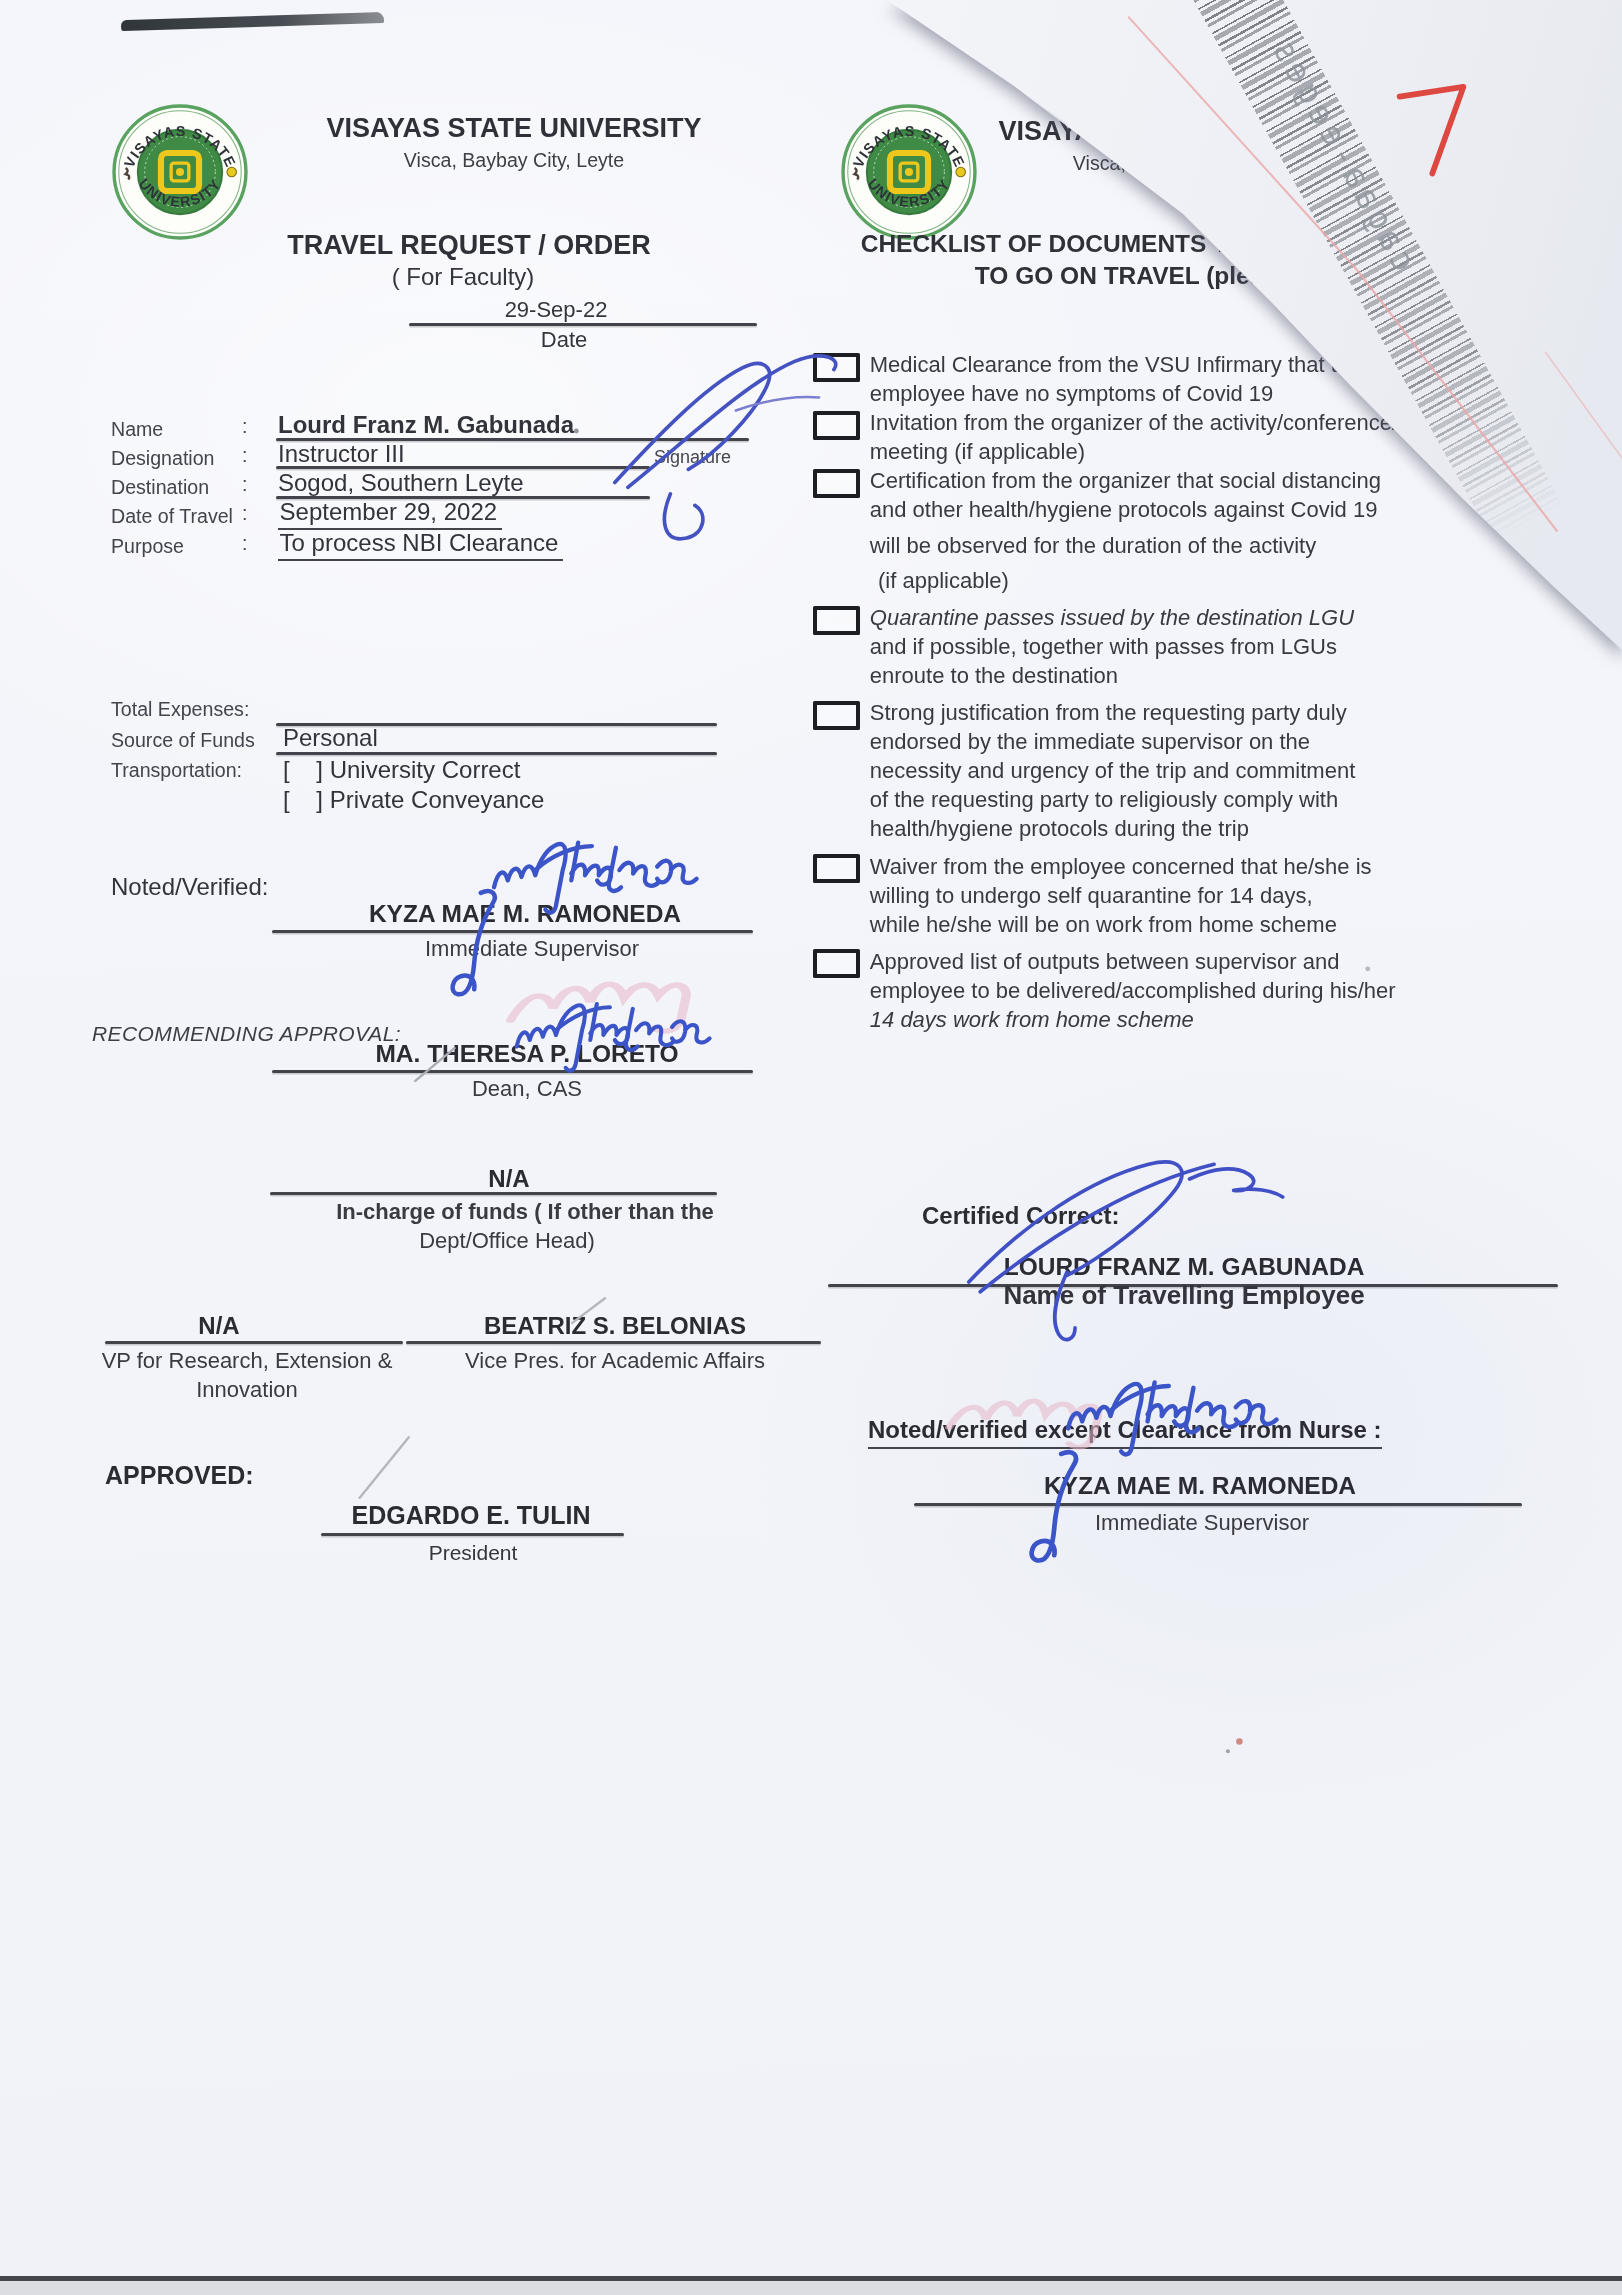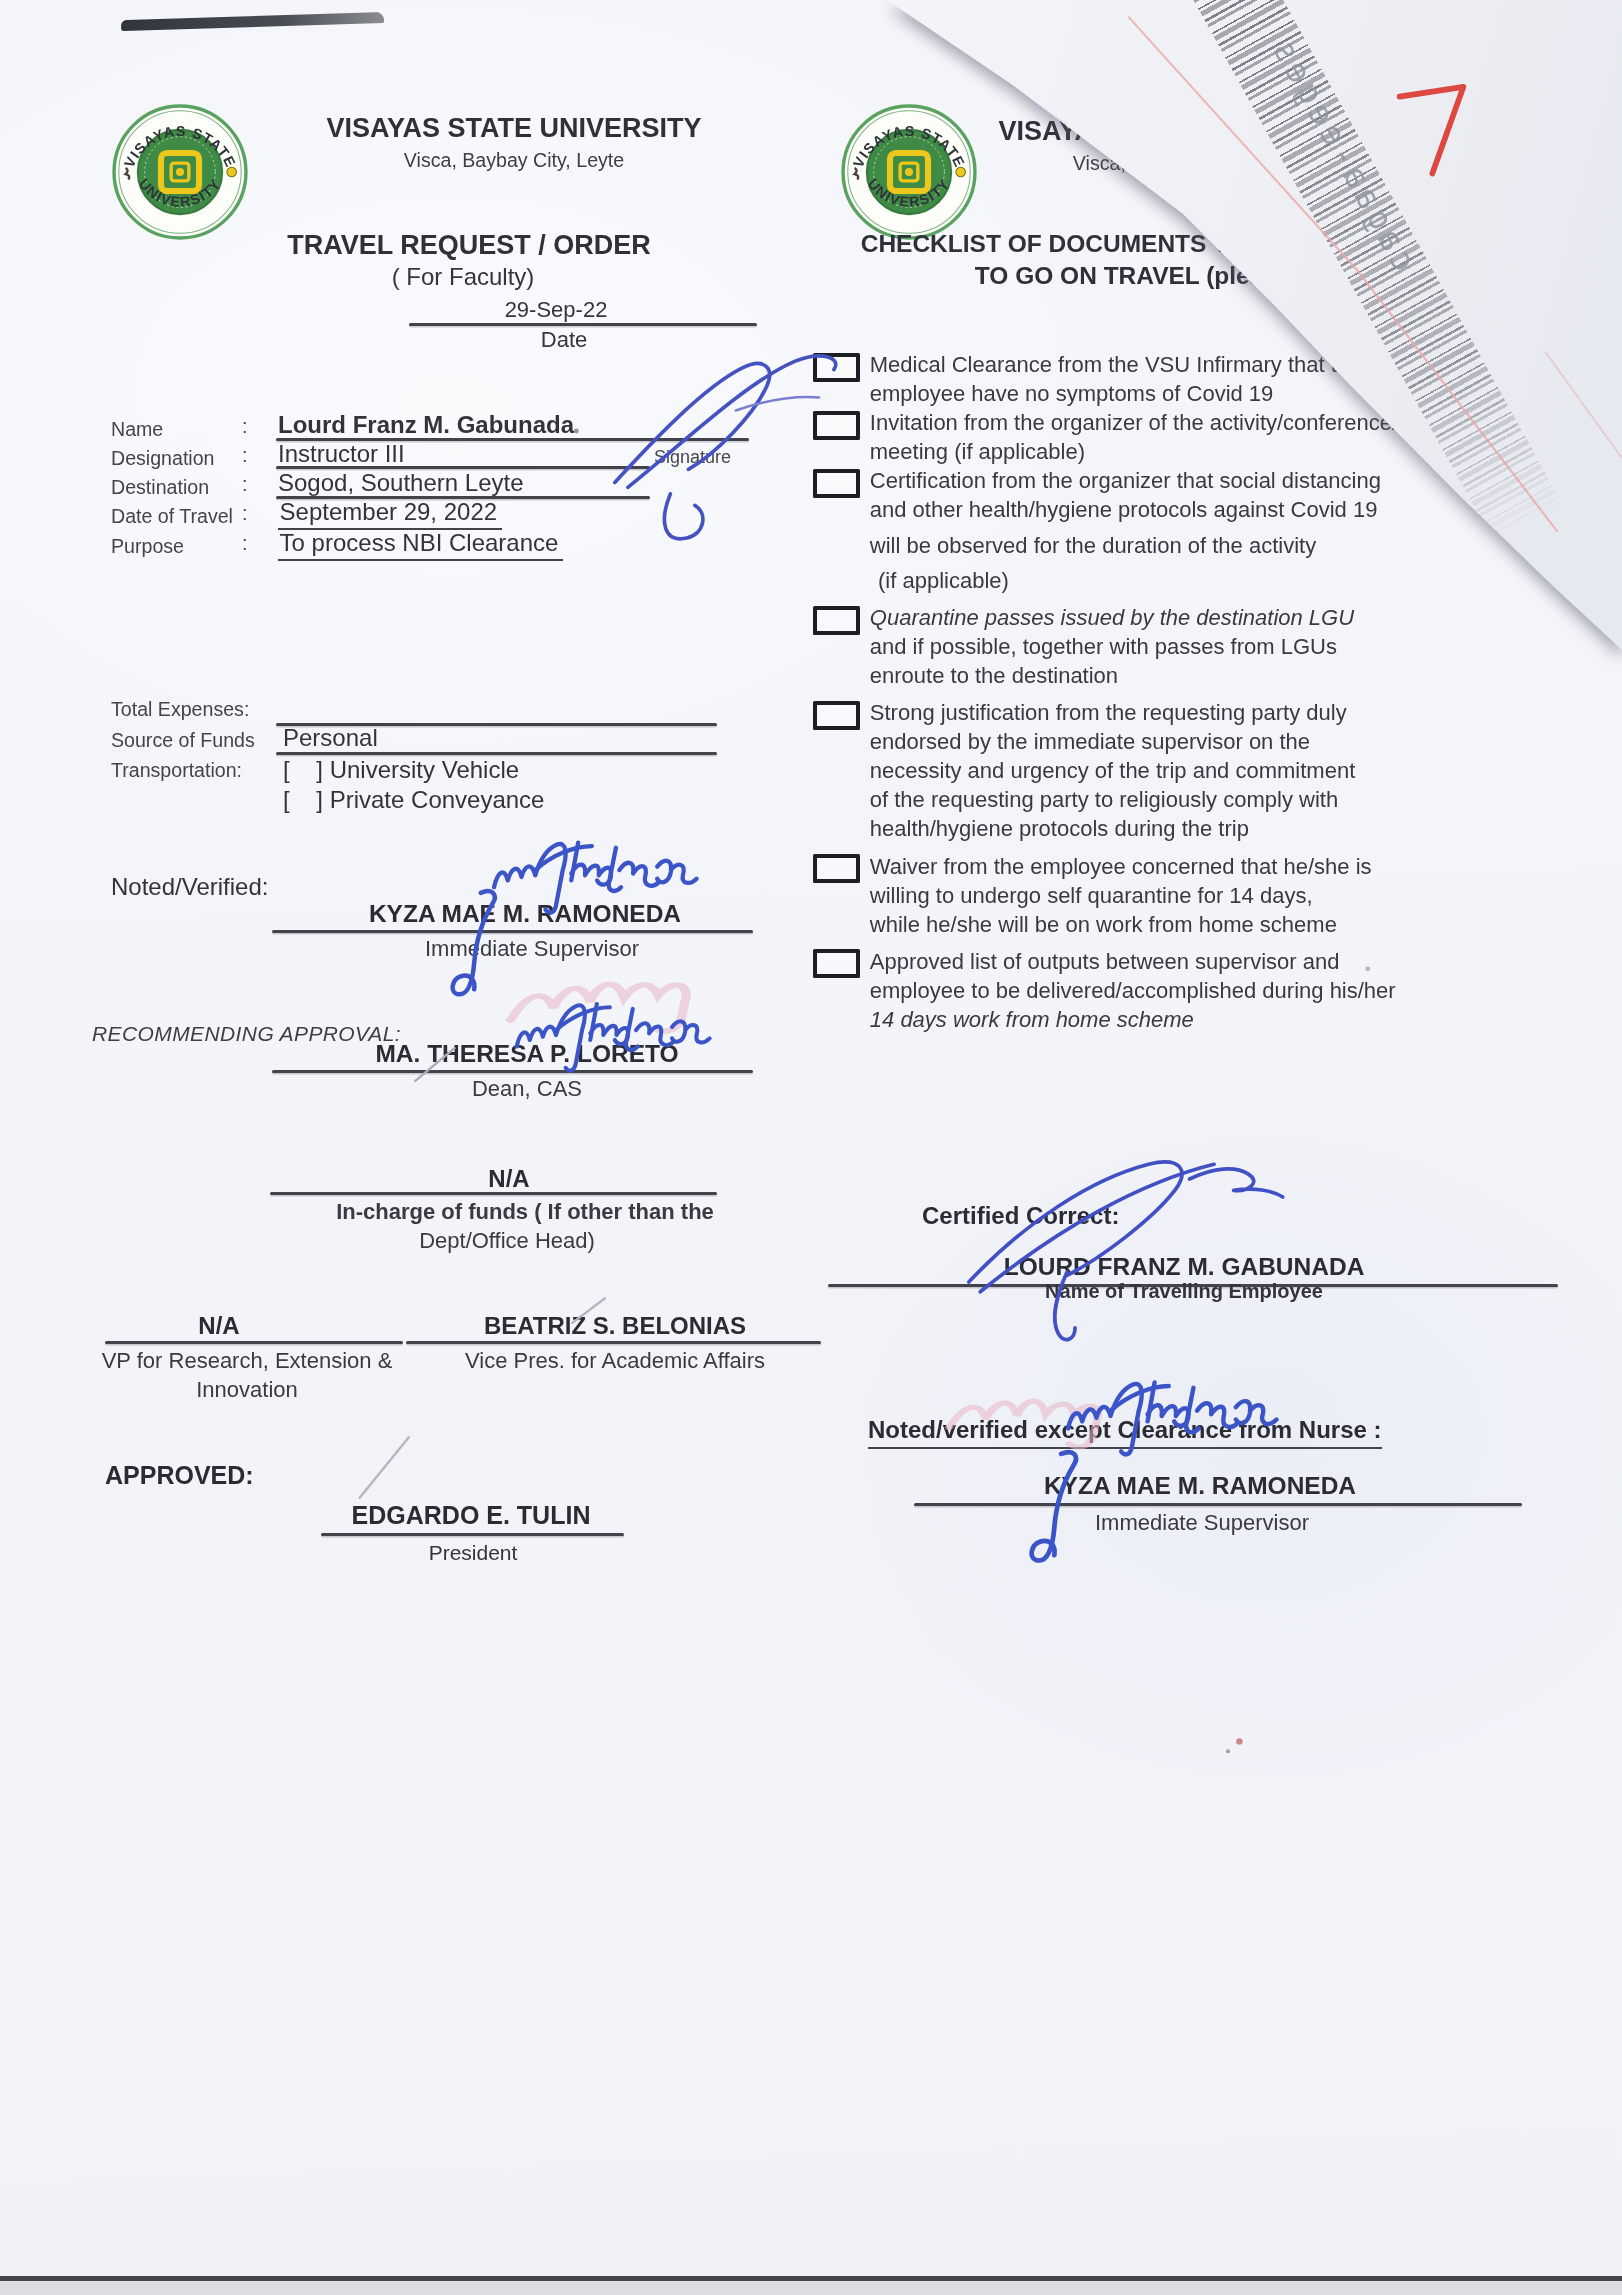--- a/index.html
+++ b/index.html
@@ -120,21 +120,21 @@
   <div class="abs val uval" style="left:278px;top:529px;">To process NBI Clearance</div>
 
   <div class="abs" style="left:654px;top:447px;font-size:18px;color:#46474e;">Signature</div>
 
   <div class="abs lbl" style="left:111px;top:698px;">Total Expenses:</div>
   <div class="line" style="left:276px;top:723px;width:441px;"></div>
   <div class="abs lbl" style="left:111px;top:729px;">Source of Funds</div>
   <div class="abs val" style="left:283px;top:724px;">Personal</div>
   <div class="line" style="left:276px;top:752px;width:441px;"></div>
   <div class="abs lbl" style="left:111px;top:759px;">Transportation:</div>
-  <div class="abs val" style="left:283px;top:756px;white-space:pre;"><span>[    ]</span> <span>University Vehicle</span></div>
+  <div class="abs val" style="left:283px;top:756px;white-space:pre;"><span>[    ]</span> <span>University Correct</span></div>
   <div class="abs val" style="left:283px;top:786px;white-space:pre;"><span>[    ]</span> <span>Private Conveyance</span></div>
 
   <div class="abs val" style="left:111px;top:873px;">Noted/Verified:</div>
   <div class="abs ctr b" style="left:525px;top:900px;font-size:24.5px;color:#2b2c33;">KYZA MAE M. RAMONEDA</div>
   <div class="line" style="left:272px;top:930px;width:481px;"></div>
   <div class="abs ctr small" style="left:532px;top:936px;">Immediate Supervisor</div>
 
   <div class="abs" style="left:92px;top:991px;font-size:21px;font-style:italic;letter-spacing:0.4px;color:#3d3e45;margin-top:31px;">RECOMMENDING APPROVAL:</div>
   <div class="abs ctr b" style="left:527px;top:1040px;font-size:24.5px;color:#2b2c33;">MA. THERESA P. LORETO</div>
   <div class="line" style="left:272px;top:1070px;width:481px;"></div>
@@ -243,21 +243,21 @@
         <div class="ck-text">Approved list of outputs between supervisor and
 employee to be delivered/accomplished during his/her</div>
         <div class="ck-text it">14 days work from home scheme</div>
       </div>
     </div>
   </div>
 
   <div class="abs b" style="left:922px;top:1202px;font-size:24px;color:#2b2c33;">Certified Correct:</div>
   <div class="abs ctr b" style="left:1184px;top:1253px;font-size:24.5px;color:#2b2c33;">LOURD FRANZ M. GABUNADA</div>
   <div class="line" style="left:828px;top:1284px;width:730px;"></div>
-  <div class="abs ctr b" style="left:1184px;top:1280px;font-size:20px;color:#33343b;">Name of Travelling Employee</div>
+  <div class="abs ctr b" style="left:1184px;top:1280px;font-size:26px;color:#33343b;">Name of Travelling Employee</div>
 
   <div class="abs b" style="left:868px;top:1416px;font-size:24px;color:#2b2c33;border-bottom:2.5px solid #43444b;padding-bottom:2.5px;">Noted/verified except Clearance from Nurse :</div>
   <div class="abs ctr b" style="left:1200px;top:1472px;font-size:24.5px;color:#2b2c33;">KYZA MAE M. RAMONEDA</div>
   <div class="line" style="left:914px;top:1503px;width:608px;"></div>
   <div class="abs ctr small" style="left:1202px;top:1510px;">Immediate Supervisor</div>
 
   <svg class="ink" width="1622" height="2295" viewBox="0 0 1984 2807">
     <defs>
       <g id="scrib" stroke="#3b55c8" stroke-width="5" fill="none" stroke-linecap="round" stroke-linejoin="round">
         <path d="M6,64 C10,46 18,40 22,56 C26,42 34,36 38,52 C42,38 50,34 54,50 C60,30 70,18 80,14 C90,11 92,24 86,44 L78,86 C76,94 70,96 66,90"></path>

